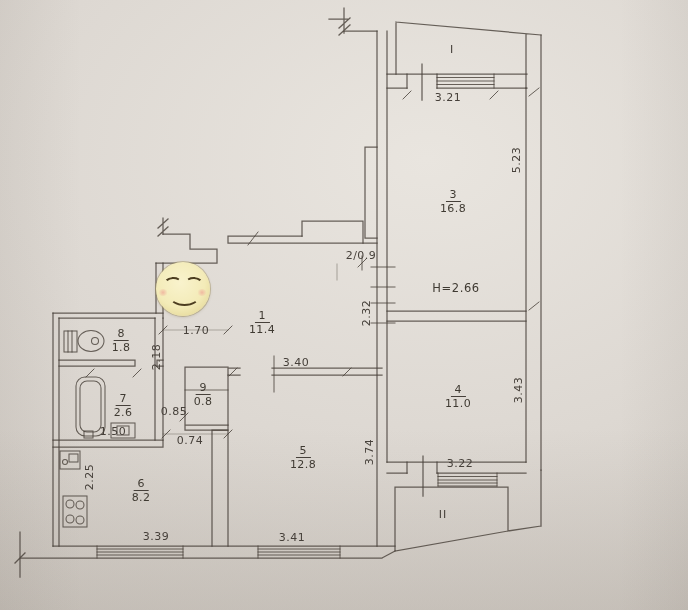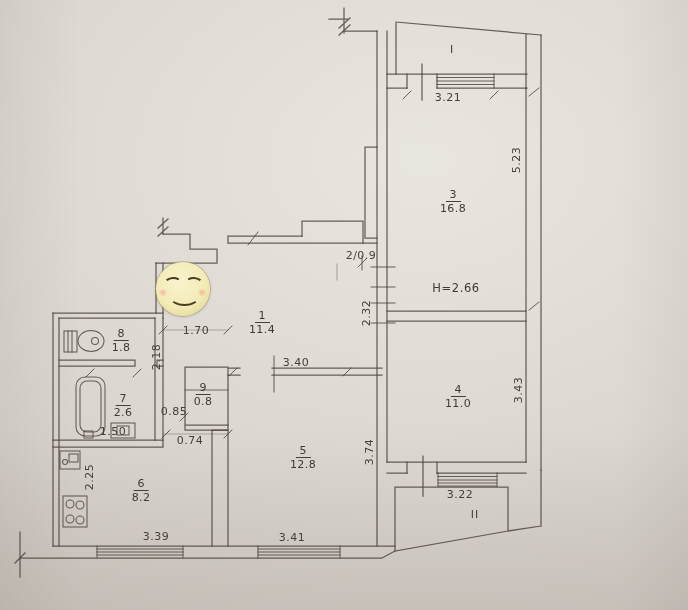--- a/index.html
+++ b/index.html
@@ -172,21 +172,21 @@
           <circle cx="70" cy="504" r="4"></circle>
           <circle cx="80" cy="505" r="4"></circle>
           <circle cx="70" cy="519" r="4"></circle>
           <circle cx="80" cy="520" r="4"></circle>
         </g>
       </g>
     </g>
   </svg>
 
   <div class="txt roman" style="left:452px;top:49px;">I</div>
-  <div class="txt roman" style="left:475px;top:514px;">II</div>
+  <div class="txt roman" style="left:443px;top:514px;">II</div>
 
   <div class="txt room" style="left:262px;top:306px;">
     <span class="num">1</span>
     <span class="area">11.4</span>
   </div>
   <div class="txt dim" style="left:338px;top:255px;margin-left:23px;">2/0.9</div>
   <div class="txt room" style="left:453px;top:185px;">
     <span class="num">3</span>
     <span class="area">16.8</span>
   </div>
@@ -221,21 +221,21 @@
   <div class="txt dim vert" style="left:516px;top:160px;">5.23</div>
   <div class="txt dim vert" style="left:366px;top:313px;">2.32</div>
   <div class="txt dim" style="left:196px;top:330px;">1.70</div>
   <div class="txt dim vert" style="left:156px;top:357px;">2.18</div>
   <div class="txt dim" style="left:113px;top:383px;margin-top:48px;">1.50</div>
   <div class="txt dim" style="left:174px;top:411px;">0.85</div>
   <div class="txt dim" style="left:190px;top:440px;">0.74</div>
   <div class="txt dim" style="left:296px;top:362px;text-align:right;">3.40</div>
   <div class="txt dim vert" style="left:369px;top:452px;">3.74</div>
   <div class="txt dim vert" style="left:518px;top:390px;">3.43</div>
-  <div class="txt dim" style="left:460px;top:463px;margin-top:31px;">3.22</div>
+  <div class="txt dim" style="left:460px;top:463px;">3.22</div>
   <div class="txt dim vert" style="left:89px;top:477px;">2.25</div>
   <div class="txt dim" style="left:156px;top:536px;">3.39</div>
   <div class="txt dim" style="left:292px;top:537px;text-align:right;">3.41</div>
 
   <div class="smiley">
     <span class="eye l"></span>
     <span class="eye r"></span>
     <span class="cheek l"></span>
     <span class="cheek r"></span>
     <span class="mouth"></span>

